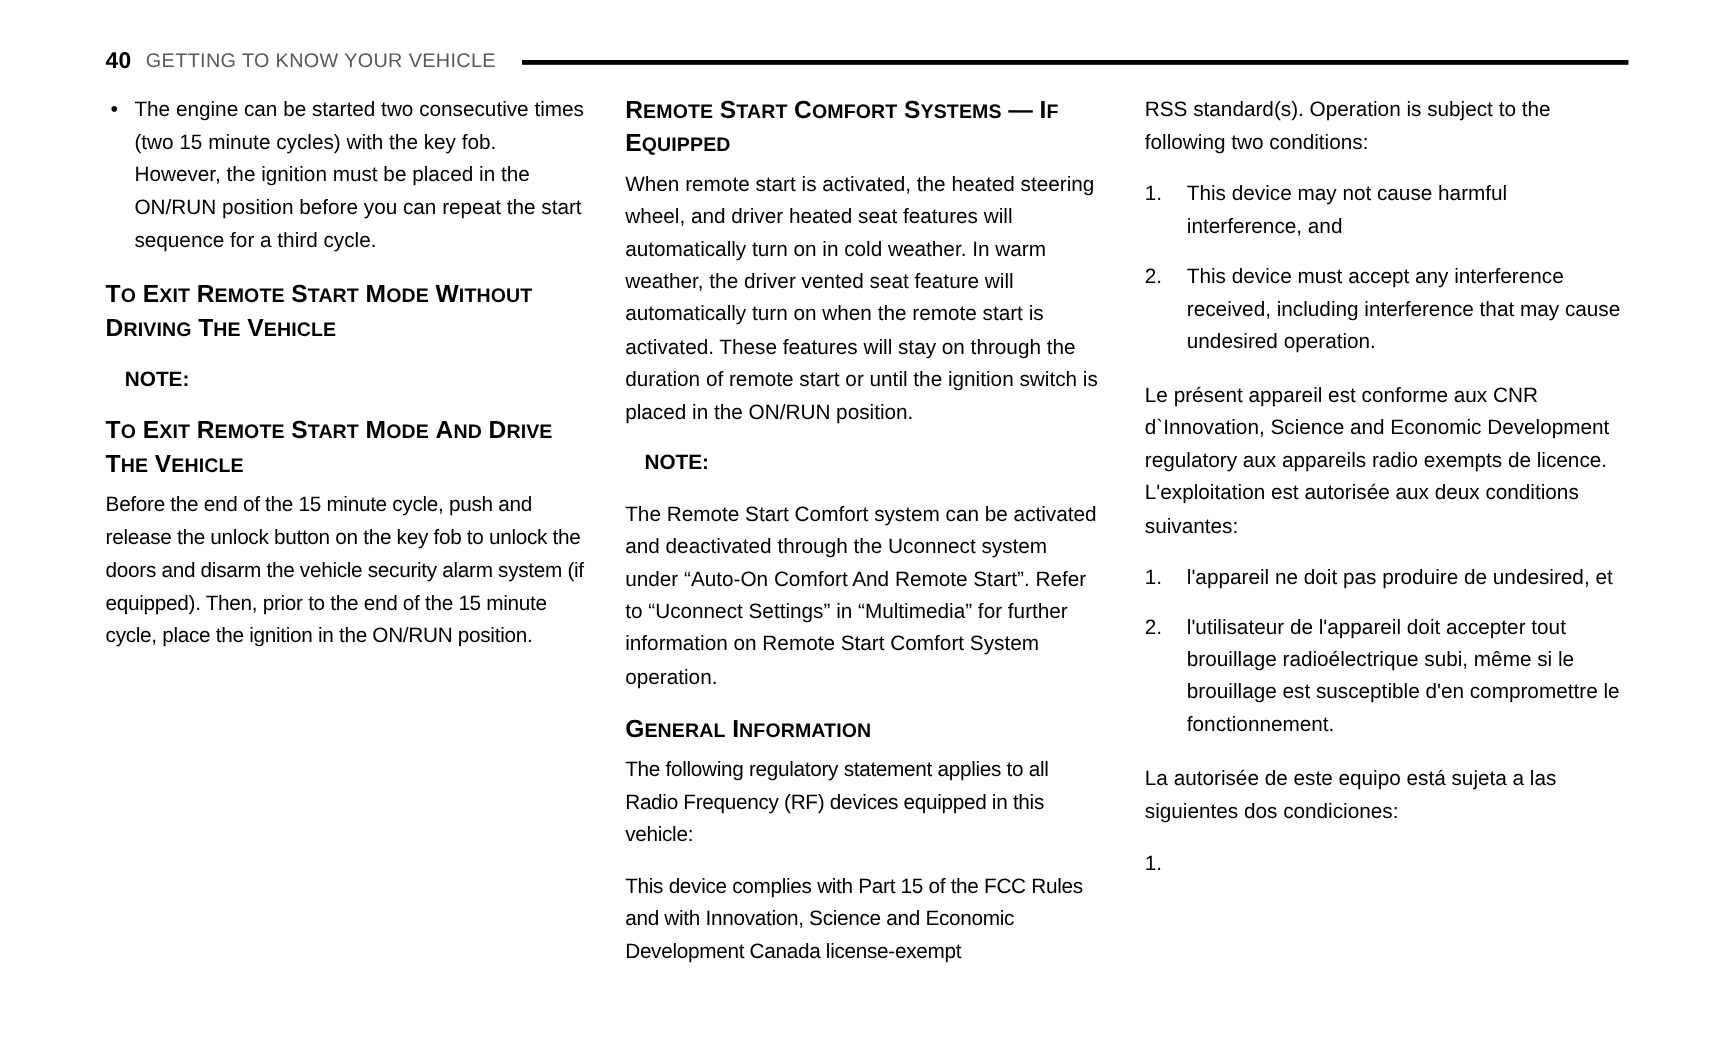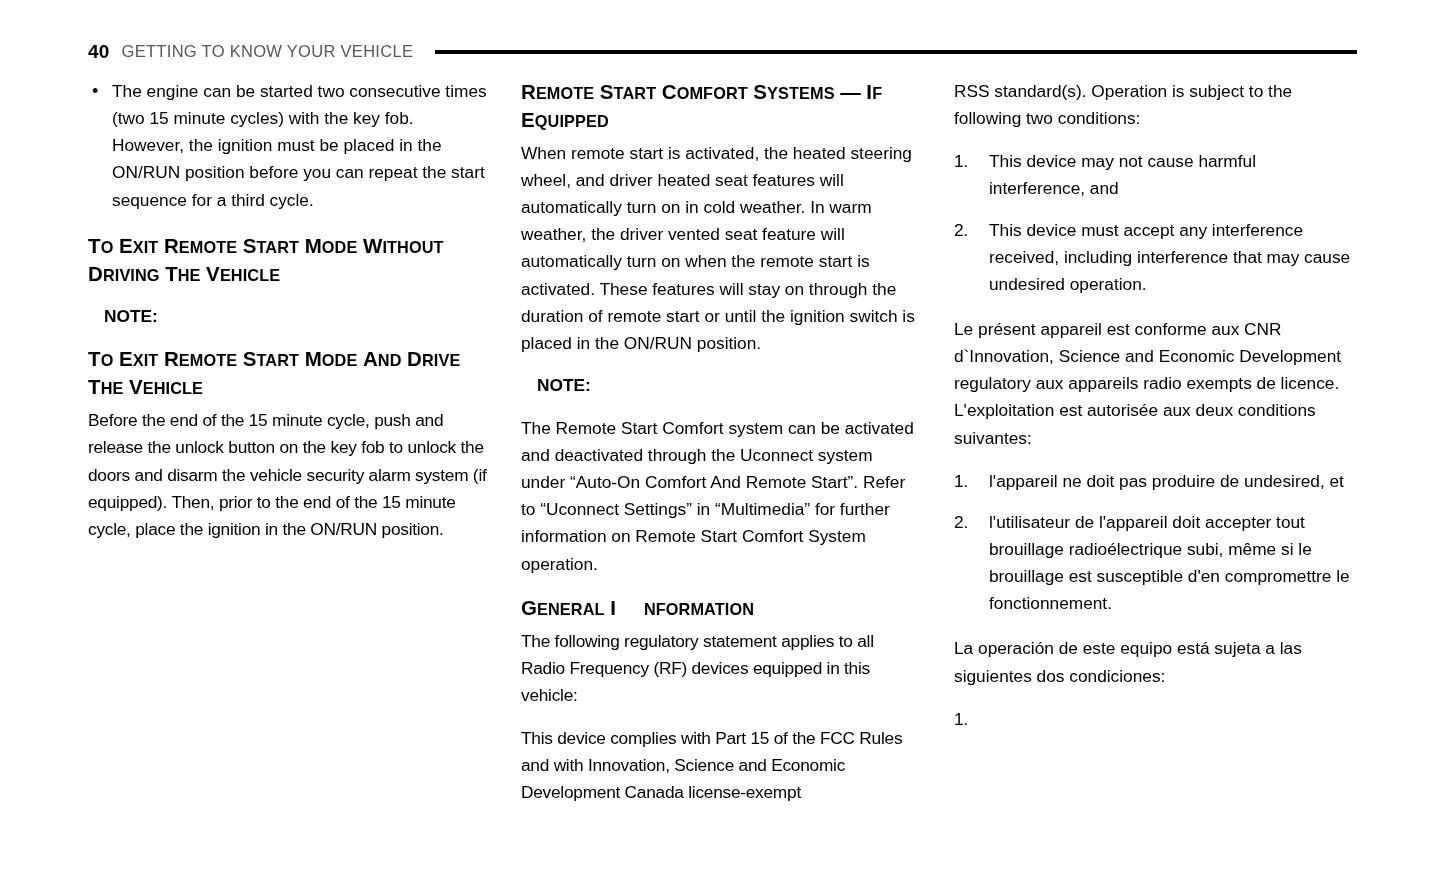--- a/index.html
+++ b/index.html
@@ -168,21 +168,21 @@
       <p class="body kern-tight">Before the end of the 15 minute cycle, push and release the unlock button on the key fob to unlock the doors and disarm the vehicle security alarm system (if equipped). Then, prior to the end of the 15 minute cycle, place the ignition in the ON/RUN position.</p>
     </div>
 
     <div class="col c2">
       <h2 class="head"><span style="font-size: 20.5px;">R</span><span style="font-size: 16.3px;">EMOTE</span> <span style="font-size: 20.5px;">S</span><span style="font-size: 16.3px;">TART</span> <span style="font-size: 20.5px;">C</span><span style="font-size: 16.3px;">OMFORT</span> <span style="font-size: 20.5px;">S</span><span style="font-size: 16.3px;">YSTEMS</span> <span style="font-size: 20.5px;">—</span> <span style="font-size: 20.5px;">I</span><span style="font-size: 16.3px;">F</span> <span style="font-size: 20.5px;">E</span><span style="font-size: 16.3px;">QUIPPED</span></h2>
       <p class="body">When remote start is activated, the heated steering wheel, and driver heated seat features will automatically turn on in cold weather. In warm weather, the driver vented seat feature will automatically turn on when the remote start is activated. These features will stay on through the duration of remote start or until the ignition switch is placed in the ON/RUN position.</p>
 
       <p class="note-label">NOTE:</p>
       <p class="note-body">The Remote Start Comfort system can be activated and deactivated through the Uconnect system under “Auto-On Comfort And Remote Start”. Refer to “Uconnect Settings” in “Multimedia” for further information on Remote Start Comfort System operation.</p>
 
-      <h2 class="head"><span style="font-size: 20.5px;">G</span><span style="font-size: 16.3px;">ENERAL</span> <span style="font-size: 20.5px;">I</span><span style="font-size: 16.3px; margin-left: 28px;">NFORMATION</span></h2>
+      <h2 class="head"><span style="font-size: 20.5px;">G</span><span style="font-size: 16.3px;">ENERAL</span> <span style="font-size: 20.5px;">I</span><span style="font-size: 16.3px;">NFORMATION</span></h2>
       <p class="body kern-tight">The following regulatory statement applies to all Radio Frequency (RF) devices equipped in this vehicle:</p>
       <p class="body kern-tight">This device complies with Part 15 of the FCC Rules and with Innovation, Science and Economic Development Canada license-exempt</p>
     </div>
 
     <div class="col c3">
       <p class="body">RSS standard(s). Operation is subject to the following two conditions:</p>
 
       <ol class="numlist gap-after">
         <li>
           <span class="num">1.</span>
@@ -200,21 +200,21 @@
         <li>
           <span class="num">1.</span>
           <span>l'appareil ne doit pas produire de undesired, et</span>
         </li>
         <li>
           <span class="num">2.</span>
           <span>l'utilisateur de l'appareil doit accepter tout brouillage radioélectrique subi, même si le brouillage est susceptible d'en compromettre le fonctionnement.</span>
         </li>
       </ol>
 
-      <p class="body">La operación de este equipo está sujeta a las siguientes dos condiciones:</p>
+      <p class="body">La autorisée de este equipo está sujeta a las siguientes dos condiciones:</p>
 
       <ol class="numlist">
         <li>
           <span class="num">1.</span>
         </li>
       </ol>
     </div>
 
   </div>
 </div>

